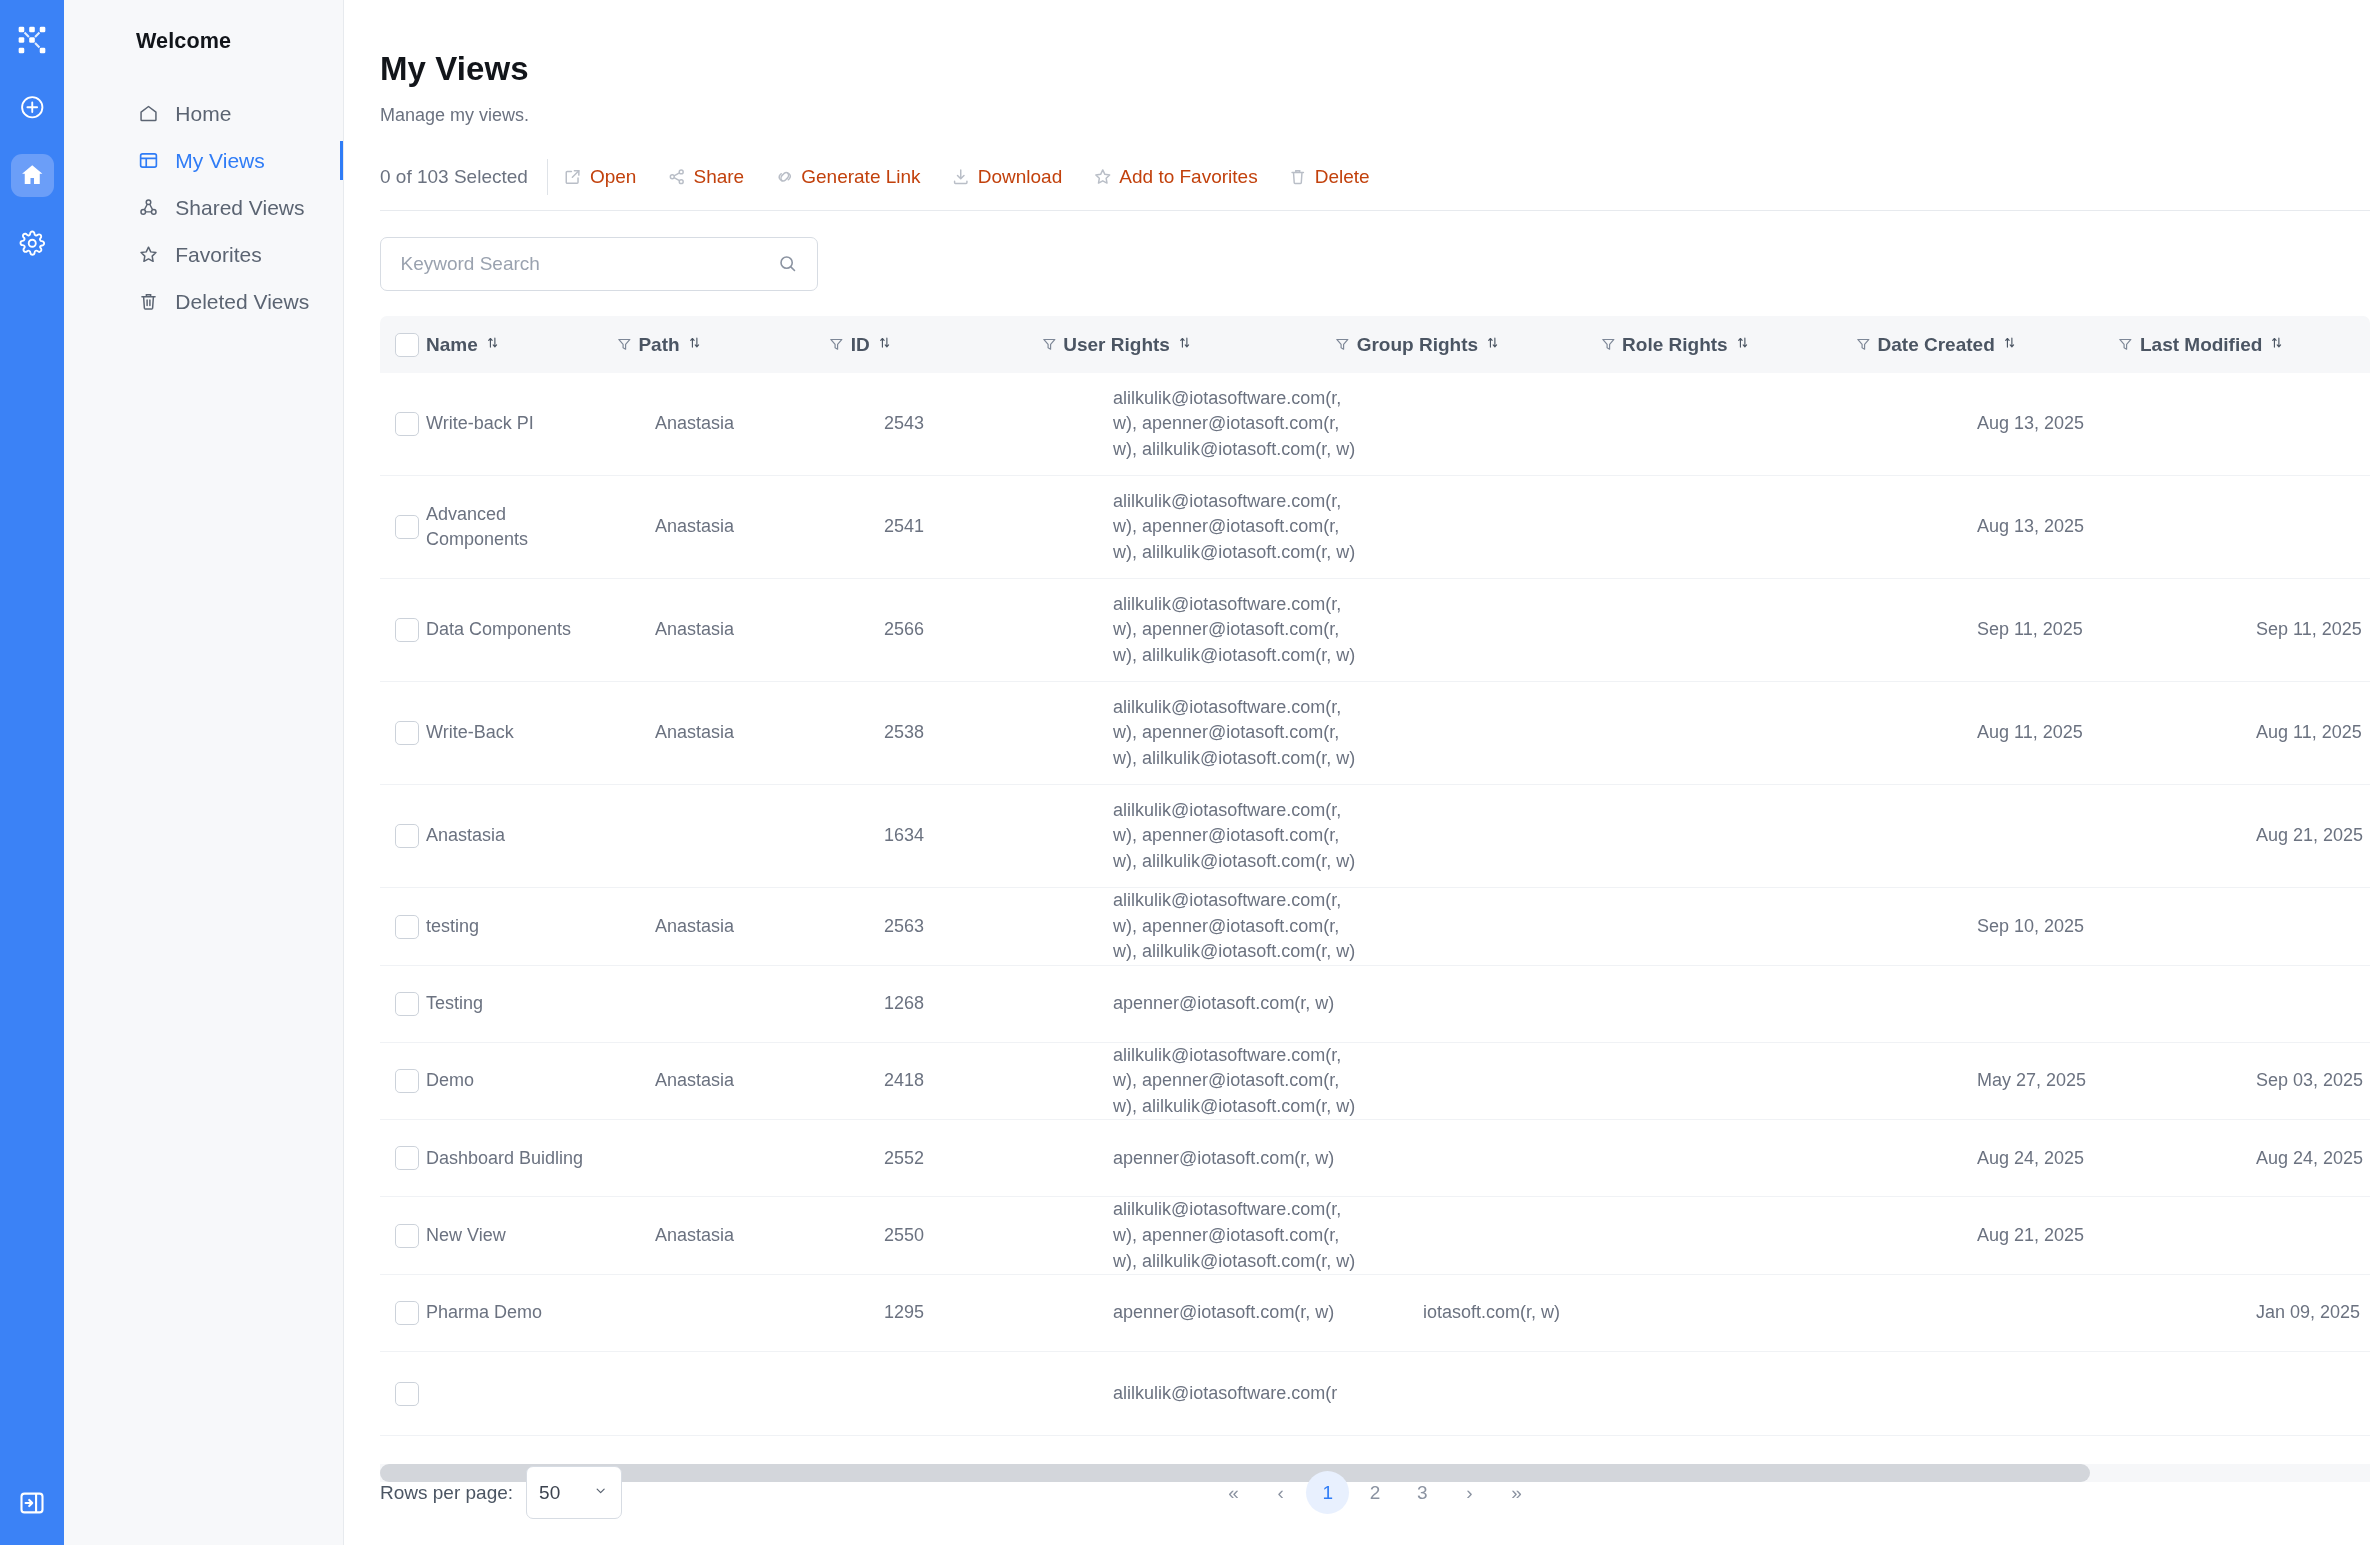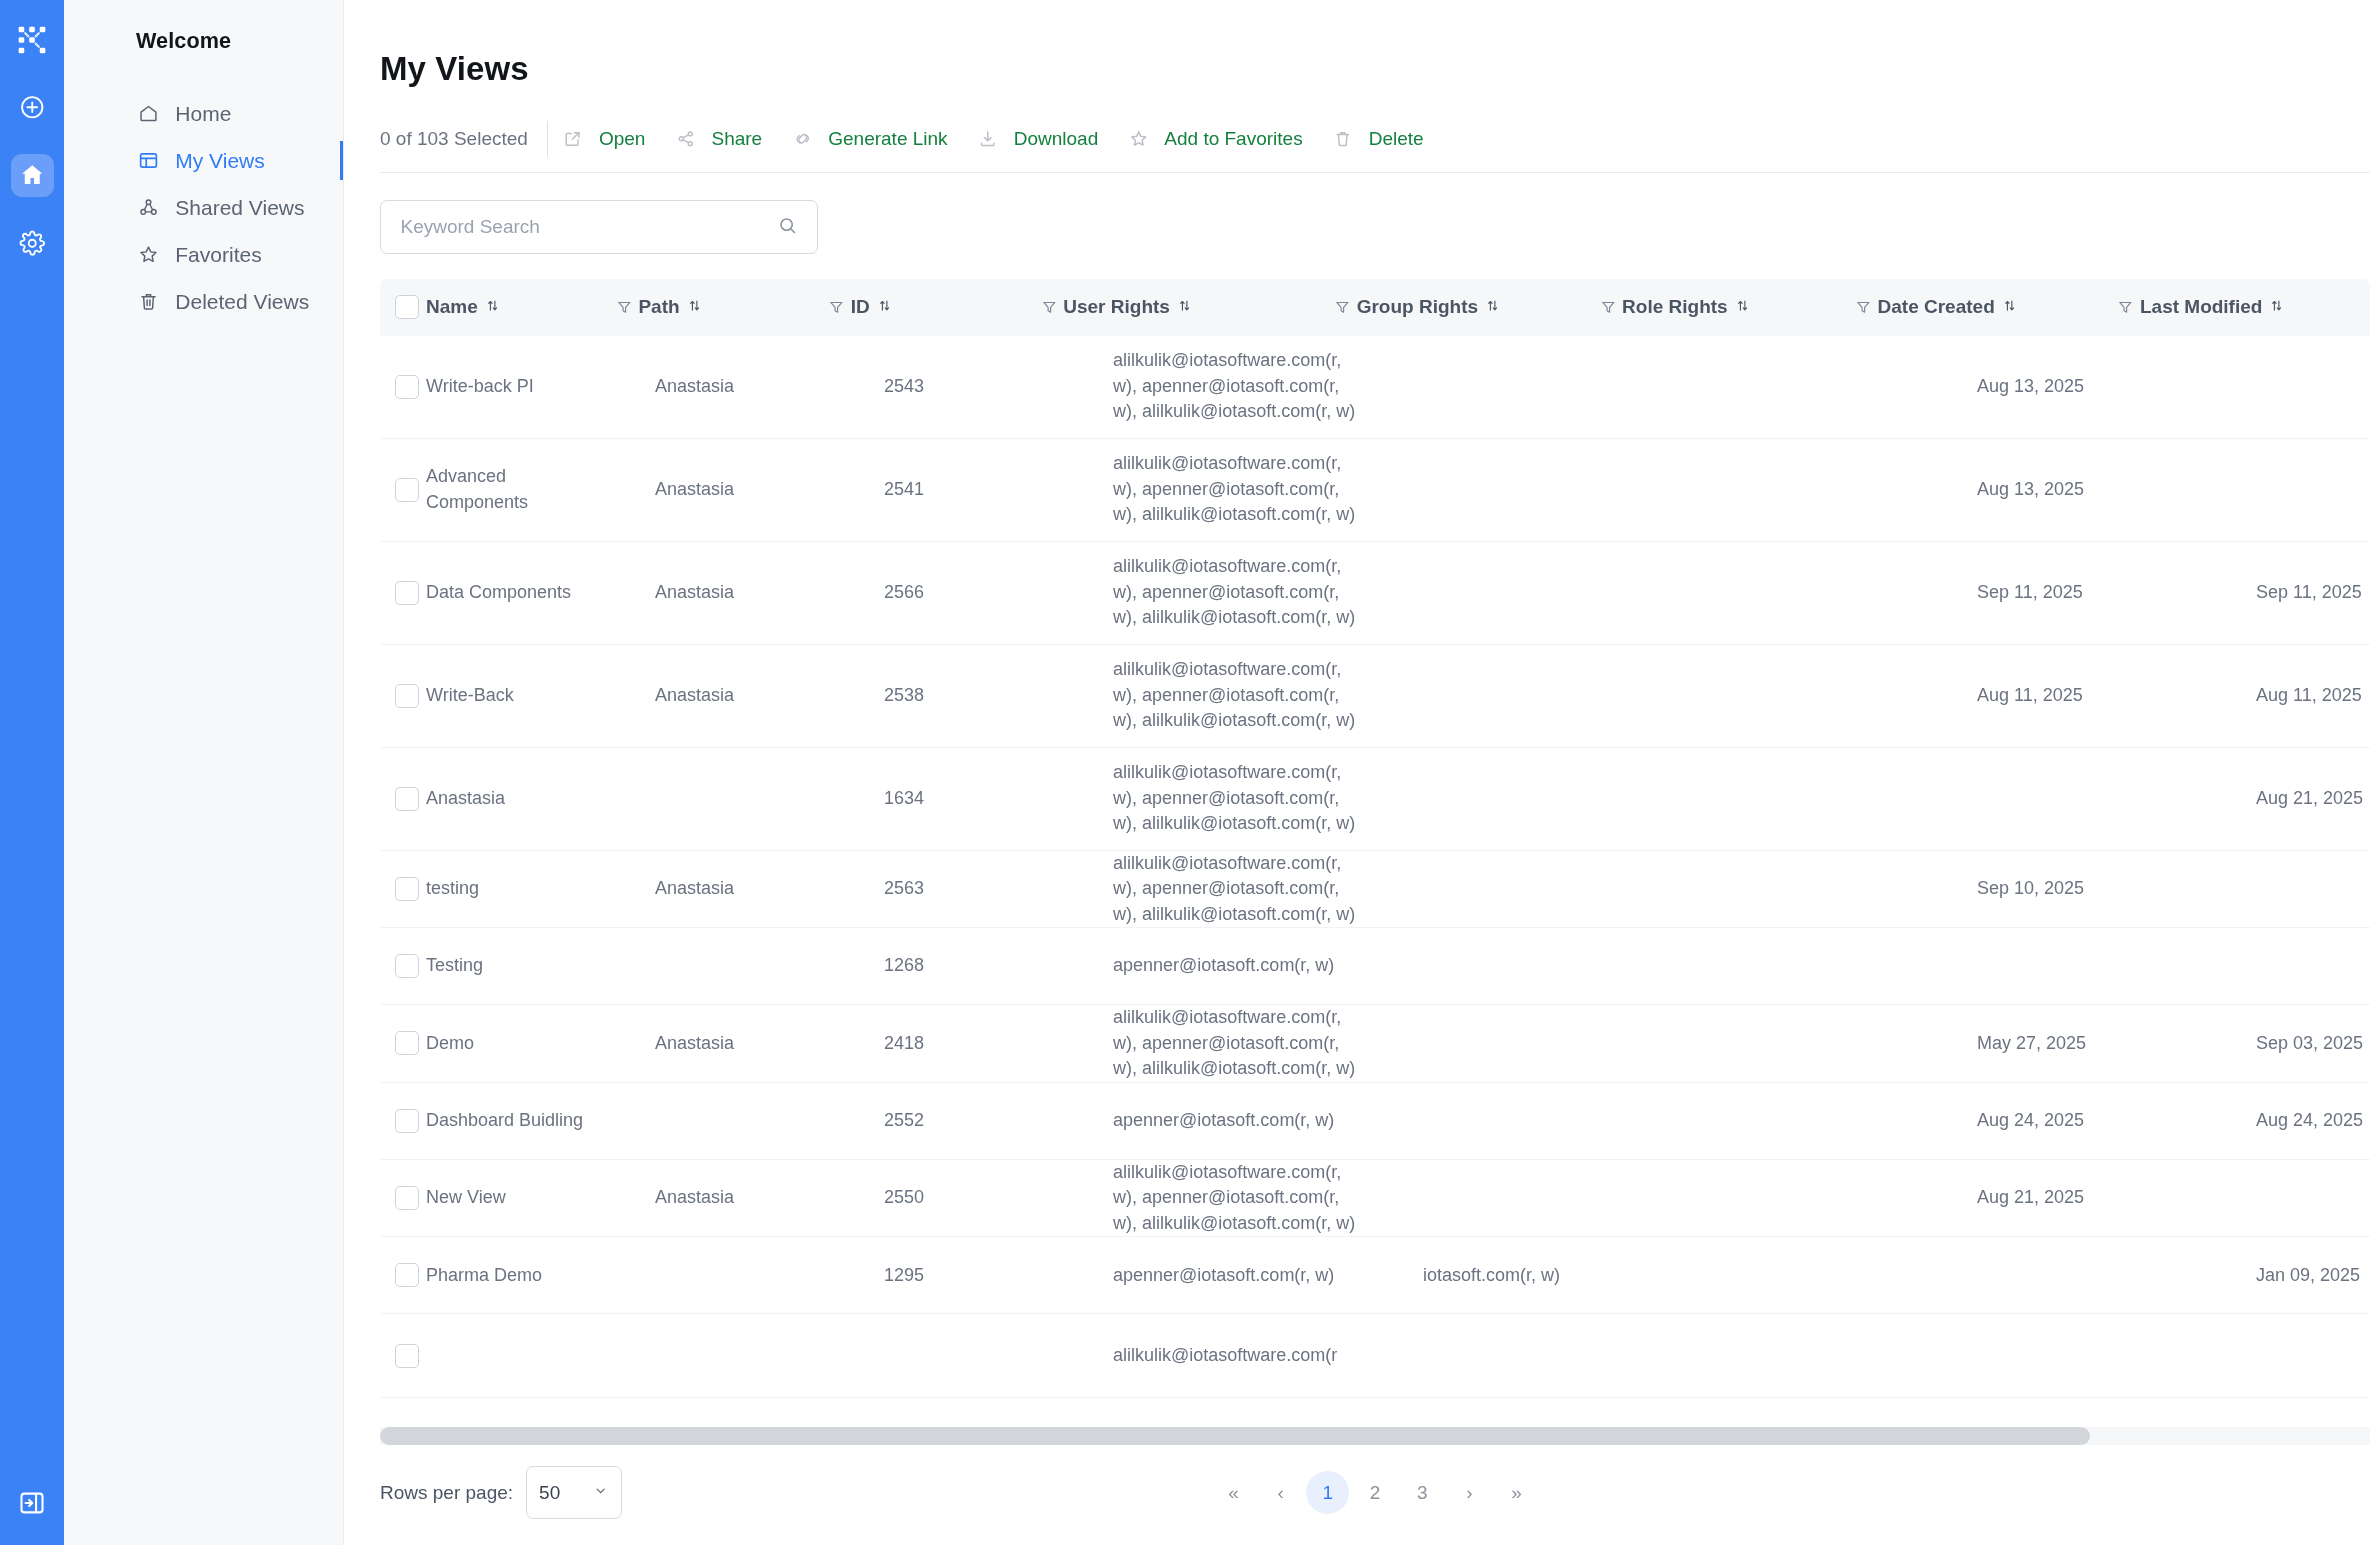--- a/index.html
+++ b/index.html
@@ -57,22 +57,22 @@
   .page-sub { font-size: 18px; color: #6b7280; margin-top: 16.7px; }
 
   
   .toolbar {
     display: flex; align-items: center; height: 67px; margin-top: 18px;
     border-bottom: 0.7px solid #e7eaee; width: 1990px;
   }
   .sel-count { font-size: 19px; color: #6b7280; padding-right: 19.5px; }
   .tb-divider { width: 0.7px; height: 36px; background: #dfe3e8; }
   .tb-btn {
-    display: flex; align-items: center; gap: 16px;
-    padding: 0 15.3px; height: 67px; color: #15803d; font-size: 19px;
+    display: flex; align-items: center; gap: 7px;
+    padding: 0 15.3px; height: 67px; color: #c2410c; font-size: 19px;
     cursor: default; white-space: nowrap;
   }
   .tb-btn svg { display: block; }
 
   
   .search-wrap { margin-top: 26.5px; }
   .search-box {
     width: 438px; height: 54px; border: 0.7px solid #d7dce3; border-radius: 7px;
     display: flex; align-items: center; padding: 0 19.5px;
     background: #fff;
@@ -239,20 +239,21 @@
           <path d="M10.4 10.4v6.2M13.6 10.4v6.2"></path>
         </svg>
       </span>
       <span>Deleted Views</span>
     </div>
   </div>
 
   <div class="main">
 
     <div class="page-title">My Views</div>
+    <div class="page-sub">Manage my views.</div>
 
     <div class="toolbar">
       <div class="sel-count">0 of 103 Selected</div>
       <div class="tb-divider"></div>
 
       <div class="tb-btn">
         <span>
           <svg width="19.5" height="19.5" viewBox="0 0 24 24" fill="none" stroke="#b9bec7" stroke-width="1.8" stroke-linecap="round" stroke-linejoin="round">
             <path d="M14 4.5h5.5V10"></path>
               <path d="M19.5 4.5 11.5 12.5"></path>

